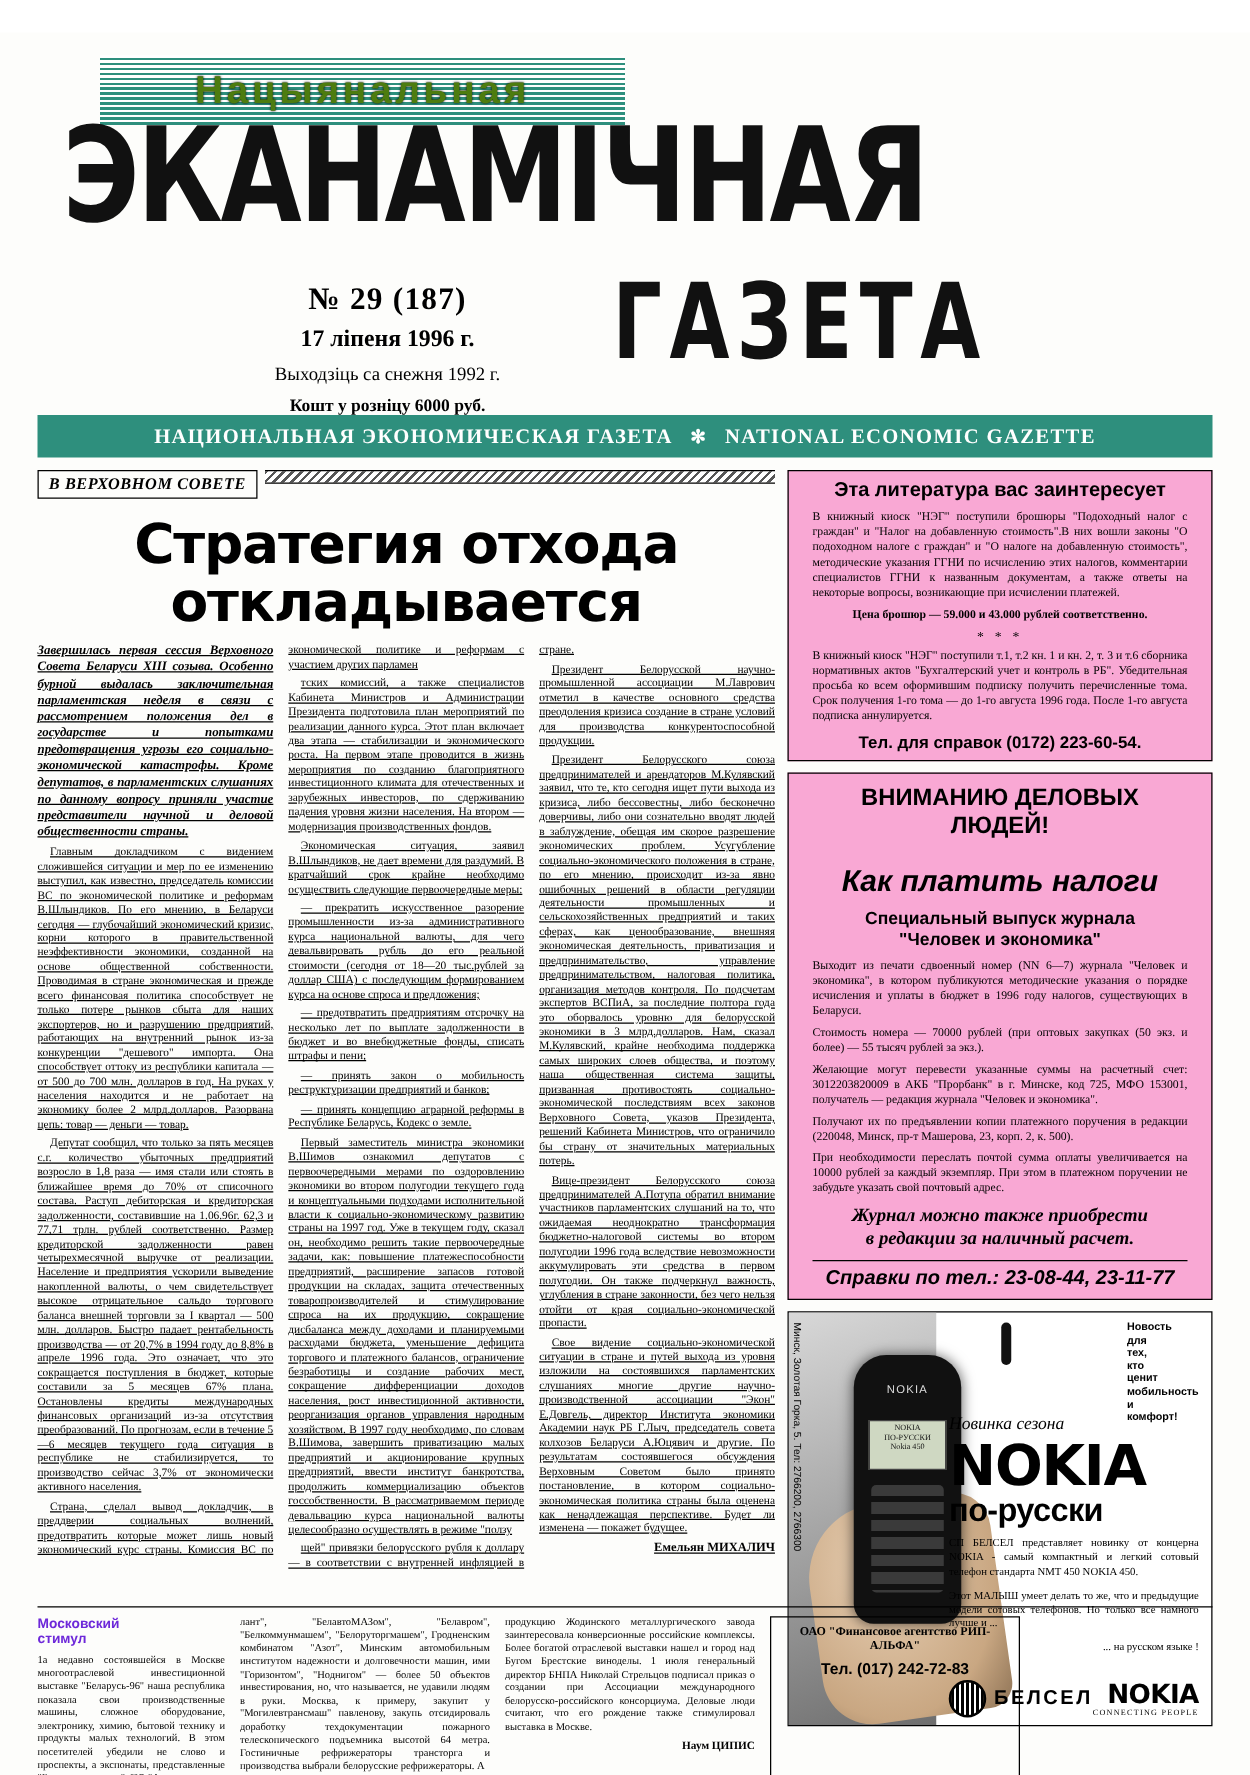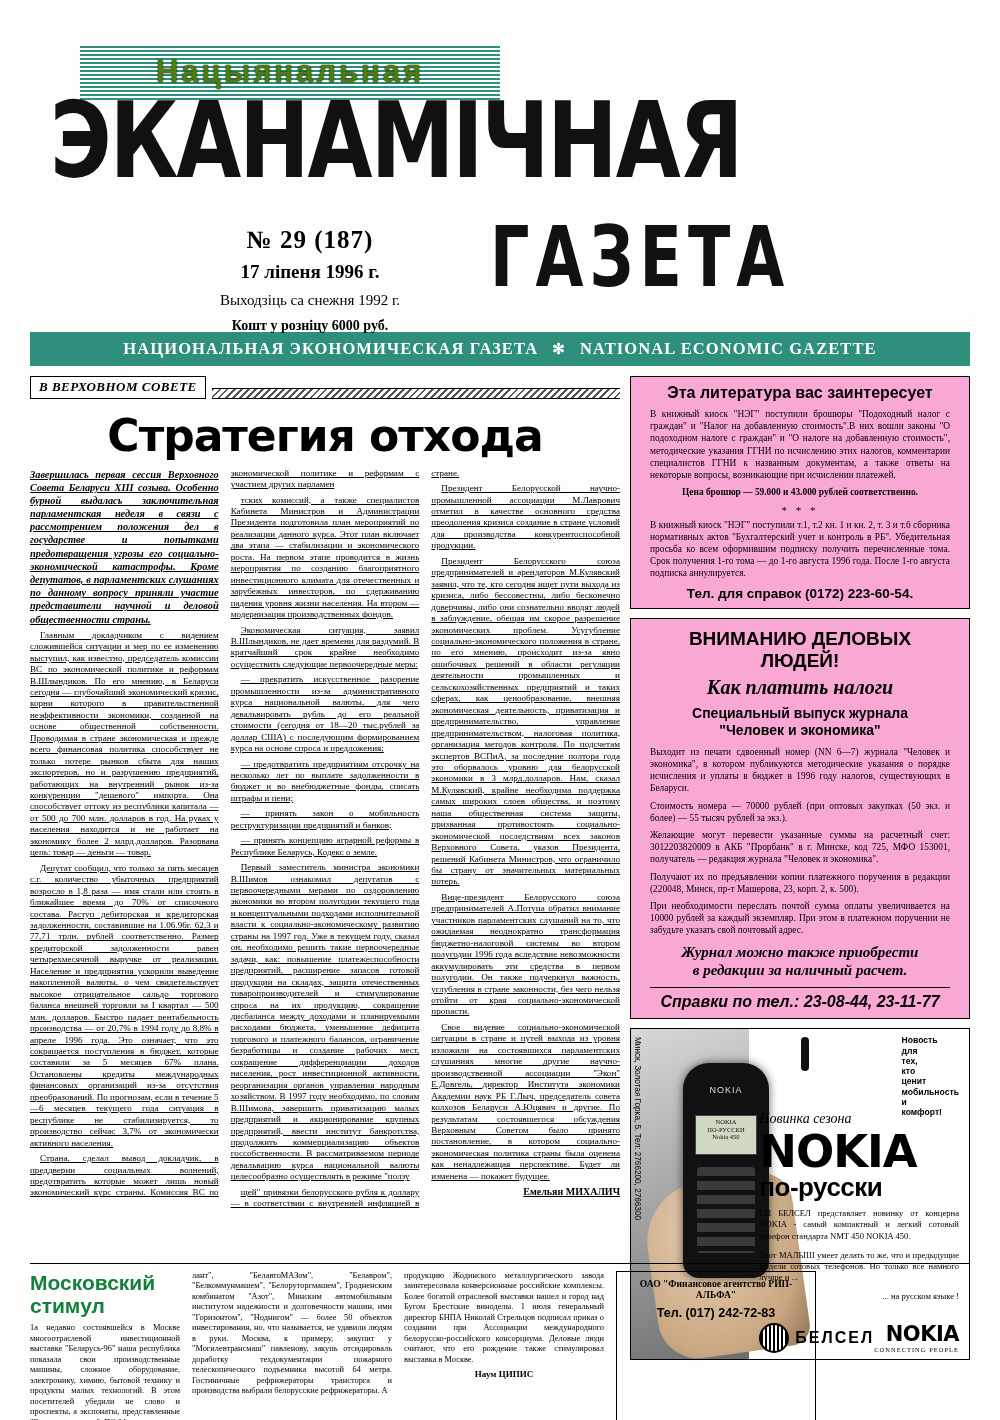--- a/index.html
+++ b/index.html
@@ -96,21 +96,21 @@
 
   .section-tag{
     display:inline-block;
     border:1.5px solid #000;
     padding:2px 8px 3px 8px;
     font-family:"Liberation Serif", serif;
     font-style:italic;font-weight:bold;
     font-size:13px;
     letter-spacing:.5px;
   }
-  .tag-row{display:flex;align-items:flex-end;gap:6px;}
+  .tag-row{display:flex;align-items:flex-start;gap:6px;}
   .tag-hatch{
     flex:1;height:9px;
     background:repeating-linear-gradient(135deg,#555 0px,#555 2px,#fff 2px,#fff 5px);
     border-top:1px solid #000;border-bottom:1px solid #000;
   }
   .headline{
     font-family:"DejaVu Sans", sans-serif;
     font-weight:bold;
     font-size:44px;
     line-height:1.06;
@@ -154,22 +154,22 @@
   .box .stars{text-align:center;font-size:11px;letter-spacing:3px;margin:3px 0;}
   .phone-line{
     text-align:center;font-weight:bold;font-size:13.5px;margin-top:6px;
     font-family:"Liberation Sans", sans-serif;
   }
   .ad-title{
     font-family:"Liberation Sans", sans-serif;
     font-weight:bold;font-size:19px;text-align:center;margin:2px 0 4px 0;
   }
   .ad-sub{
-    font-family:Liberation Serif, serif;
-    font-style:italic;font-weight:bold;font-size:20px;text-align:center;margin:4px 0 6px 0;
+    font-family:Liberation Sans, sans-serif;
+    font-style:italic;font-weight:bold;font-size:24px;text-align:center;margin:20px 0 6px 0;
   }
   .ad-sub2{
     font-family:"Liberation Sans", sans-serif;
     font-weight:bold;font-size:14px;text-align:center;line-height:1.25;margin:2px 0 6px 0;
   }
   .ad-foot{
     font-family:"Liberation Serif", serif;
     font-style:italic;font-weight:bold;font-size:15px;text-align:center;line-height:1.25;margin-top:6px;
   }
   .ad-phones{
@@ -281,28 +281,28 @@
   
   .bottom{
     position:absolute;left:30px;right:30px;bottom:18px;
     border-top:1.6px solid #000;
     padding-top:7px;
     display:flex;gap:12px;
   }
   .bt-col1{width:150px;}
   .bt-h{
     font-family:"Liberation Sans", sans-serif;
-    font-weight:bold;font-size:21px;color:#15803d;line-height:1.1;
+    font-weight:bold;font-size:11px;color:#6d28d9;line-height:1.1;
   }
   .bt-body{
     font-size:8.4px;line-height:1.25;text-align:justify;margin-top:6px;
   }
   .bt-col2{width:200px;font-size:8.4px;line-height:1.25;text-align:justify;}
   .bt-col3{width:200px;font-size:8.4px;line-height:1.25;text-align:justify;}
-  .bt-sig{font-weight:bold;font-size:9px;text-align:center;margin-top:4px;}
+  .bt-sig{font-weight:bold;font-size:9px;text-align:right;margin-top:4px;}
   .fin-box{
     width:200px;border:1.6px solid #000;padding:6px 8px;box-sizing:border-box;text-align:center;
   }
   .fin-box .t1{font-size:9.6px;font-weight:bold;}
   .fin-box .t2{font-family:"Liberation Serif",serif;font-size:13px;line-height:1.25;margin-top:4px;}
   .fin-box .t3{font-weight:bold;font-family:"Liberation Sans",sans-serif;font-size:12.5px;margin-top:6px;}
 </style>
 </head>
 <body>
 
@@ -329,20 +329,21 @@
 
   <div class="content">
 
     <div class="left-col">
       <div class="tag-row">
         <span class="section-tag">В ВЕРХОВНОМ СОВЕТЕ</span>
         <span class="tag-hatch"></span>
       </div>
       <div class="headline">
         <div>Стратегия отхода</div>
+        <div>откладывается</div>
       </div>
       <div class="cols3">
         <p class="lead noind">Завершилась первая сессия Верховного Совета Беларуси XIII созыва. Особенно бурной выдалась заключительная парламентская неделя в связи с рассмотрением положения дел в государстве и попытками предотвращения угрозы его социально-экономической катастрофы. Кроме депутатов, в парламентских слушаниях по данному вопросу приняли участие представители научной и деловой общественности страны.</p>
         <p>Главным докладчиком с видением сложившейся ситуации и мер по ее изменению выступил, как известно, председатель комиссии ВС по экономической политике и реформам В.Шлындиков. По его мнению, в Беларуси сегодня — глубочайший экономический кризис, корни которого в правительственной неэффективности экономики, созданной на основе общественной собственности. Проводимая в стране экономическая и прежде всего финансовая политика способствует не только потере рынков сбыта для наших экспортеров, но и разрушению предприятий, работающих на внутренний рынок из-за конкуренции "дешевого" импорта. Она способствует оттоку из республики капитала — от 500 до 700 млн. долларов в год. На руках у населения находится и не работает на экономику более 2 млрд.долларов. Разорвана цепь: товар — деньги — товар.</p>
         <p>Депутат сообщил, что только за пять месяцев с.г. количество убыточных предприятий возросло в 1,8 раза — имя стали или стоять в ближайшее время до 70% от списочного состава. Раступ дебиторская и кредиторская задолженности, составившие на 1.06.96г. 62,3 и 77,71 трлн. рублей соответственно. Размер кредиторской задолженности равен четырехмесячной выручке от реализации. Население и предприятия ускорили выведение накопленной валюты, о чем свидетельствует высокое отрицательное сальдо торгового баланса внешней торговли за I квартал — 500 млн. долларов. Быстро падает рентабельность производства — от 20,7% в 1994 году до 8,8% в апреле 1996 года. Это означает, что это сокращается поступления в бюджет, которые составили за 5 месяцев 67% плана. Остановлены кредиты международных финансовых организаций из-за отсутствия преобразований. По прогнозам, если в течение 5—6 месяцев текущего года ситуация в республике не стабилизируется, то производство сейчас 3,7% от экономически активного населения.</p>
         <p>Страна, сделал вывод докладчик, в преддверии социальных волнений, предотвратить которые может лишь новый экономический курс страны. Комиссия ВС по экономической политике и реформам с участием других парламен</p>
         <p>тских комиссий, а также специалистов Кабинета Министров и Администрации Президента подготовила план мероприятий по реализации данного курса. Этот план включает два этапа — стабилизации и экономического роста. На первом этапе проводится в жизнь мероприятия по созданию благоприятного инвестиционного климата для отечественных и зарубежных инвесторов, по сдерживанию падения уровня жизни населения. На втором — модернизация производственных фондов.</p>
         <p>Экономическая ситуация, заявил В.Шлындиков, не дает времени для раздумий. В кратчайший срок крайне необходимо осуществить следующие первоочередные меры:</p>
         <p>— прекратить искусственное разорение промышленности из-за административного курса национальной валюты, для чего девальвировать рубль до его реальной стоимости (сегодня от 18—20 тыс.рублей за доллар США) с последующим формированием курса на основе спроса и предложения;</p>
         <p>— предотвратить предприятиям отсрочку на несколько лет по выплате задолженности в бюджет и во внебюджетные фонды, списать штрафы и пени;</p>

